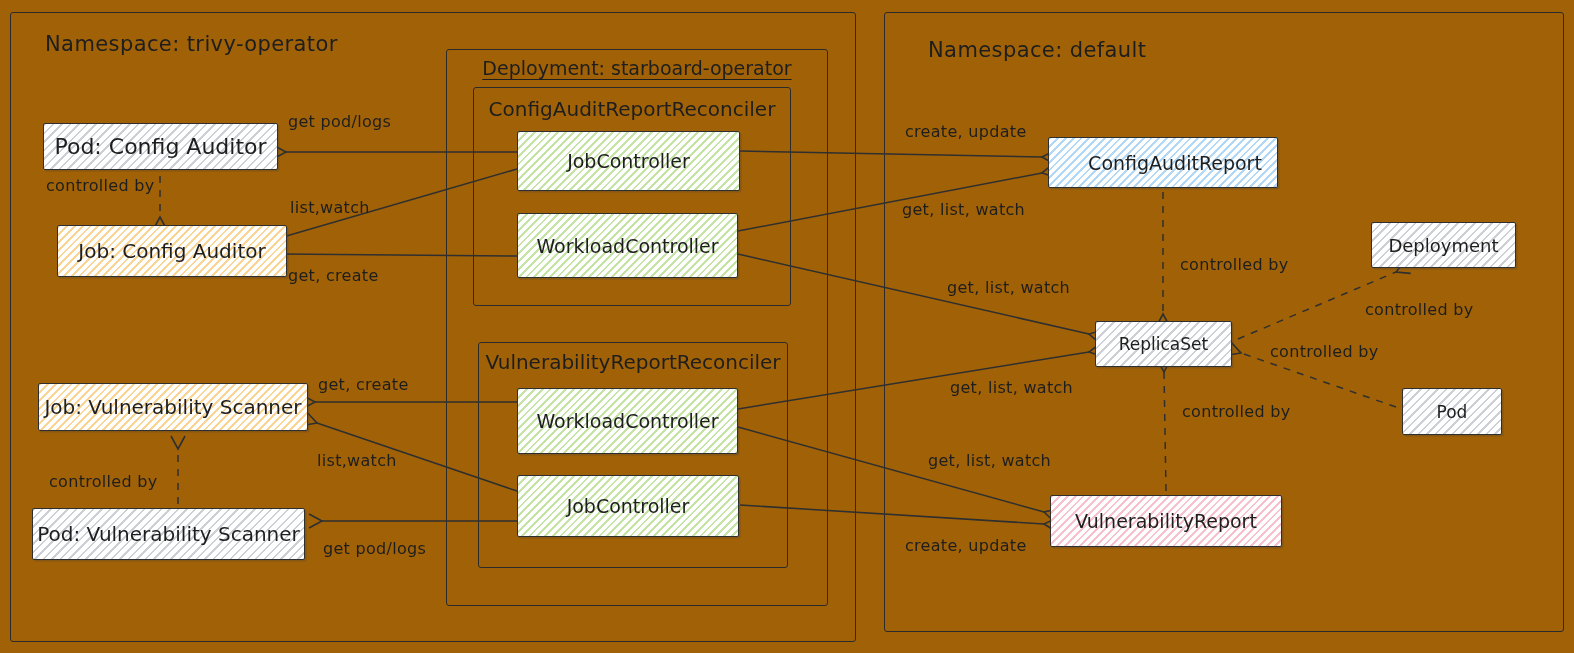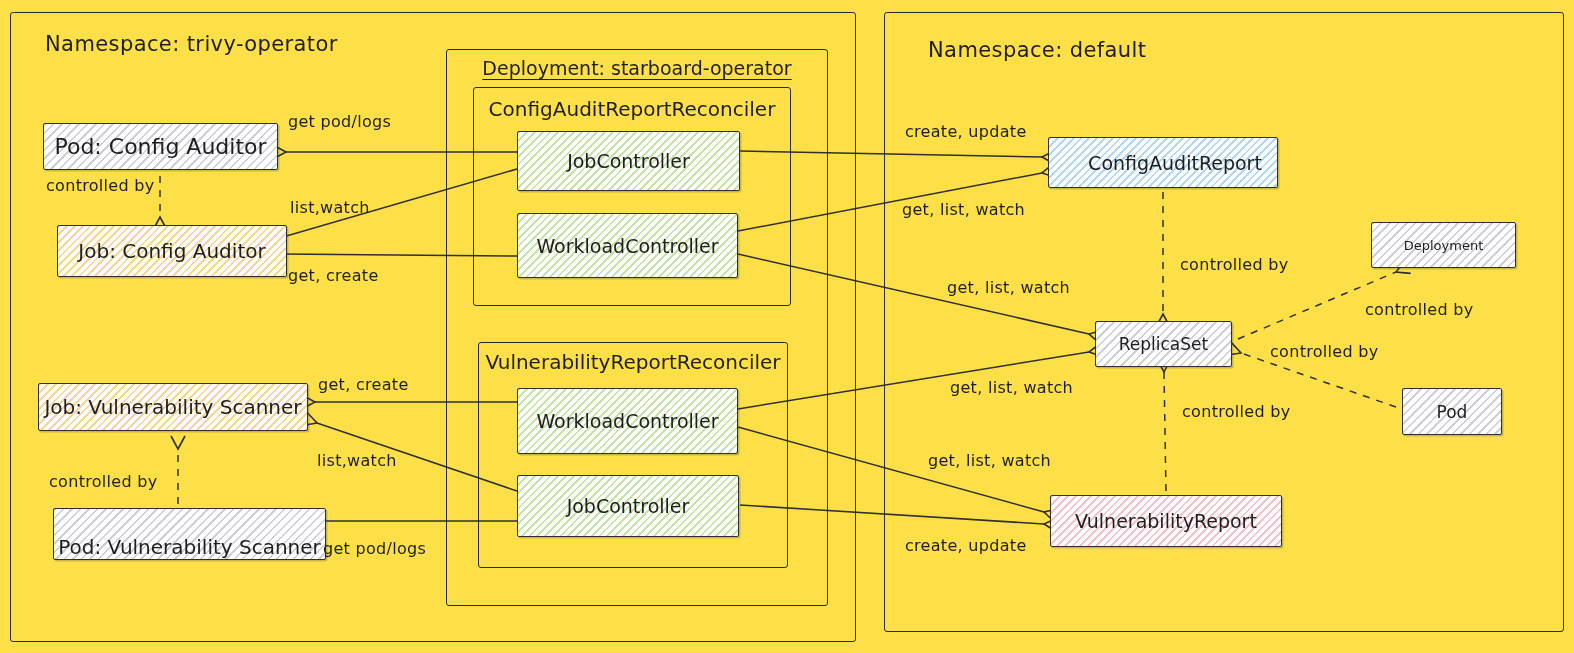--- a/index.html
+++ b/index.html
@@ -1,18 +1,18 @@
 <!DOCTYPE html>
 <html><head>
 <meta charset="utf-8">
 <style>
   * { margin:0; padding:0; box-sizing:border-box; }
   html,body { background:#ffffff; }
   #canvas {
-    position:relative; width:1574px; height:653px; background:#fde047;
+    position:relative; width:1574px; height:653px; background:#a16207;
     font-family:"DejaVu Sans", "Liberation Sans", sans-serif;
     color:#1e1e1e; overflow:hidden;
   }
   .container {
     position:absolute; border:1.6px solid #2b2b2b; border-radius:3px;
     background:transparent; z-index:1;
   }
   .ns-title {
     position:absolute; font-size:21px; letter-spacing:.4px; z-index:4;
     white-space:nowrap;
@@ -93,21 +93,21 @@
 
   <div class="node hatch-gray" style="left:43px; top:123px; width:235px; height:47px; font-size:22px;">
     <span>Pod: Config Auditor</span>
   </div>
   <div class="node hatch-orange" style="left:45px; top:225px; width:230px; height:52px; font-size:20px;margin-left:12px;">
     <span>Job: Config Auditor</span>
   </div>
   <div class="node hatch-orange" style="left:38px; top:383px; width:270px; height:48px; font-size:20px;">
     <span>Job: Vulnerability Scanner</span>
   </div>
-  <div class="node hatch-gray" style="left:53px; top:508px; width:273px; height:52px; font-size:20px;align-items:flex-end;">
+  <div class="node hatch-gray" style="left:32px; top:508px; width:273px; height:52px; font-size:20px;">
     <span>Pod: Vulnerability Scanner</span>
   </div>
 
   <div class="node hatch-green" style="left:517px; top:131px; width:223px; height:60px; font-size:19px;">
     <span>JobController</span>
   </div>
   <div class="node hatch-green" style="left:517px; top:213px; width:221px; height:65px; font-size:19px;">
     <span>WorkloadController</span>
   </div>
   <div class="node hatch-green" style="left:517px; top:388px; width:221px; height:66px; font-size:19px;">
@@ -116,21 +116,21 @@
   <div class="node hatch-green" style="left:517px; top:475px; width:222px; height:62px; font-size:19px;">
     <span>JobController</span>
   </div>
 
   <div class="node hatch-blue" style="left:1048px; top:137px; width:230px; height:51px; font-size:19px;">
     <span>ConfigAuditReport</span>
   </div>
   <div class="node hatch-gray" style="left:1095px; top:321px; width:137px; height:46px; font-size:17px;align-items:center;">
     <span>ReplicaSet</span>
   </div>
-  <div class="node hatch-gray" style="left:1371px; top:222px; width:145px; height:46px; font-size:13px;">
+  <div class="node hatch-gray" style="left:1371px; top:222px; width:145px; height:46px; font-size:18px;">
     <span>Deployment</span>
   </div>
   <div class="node hatch-gray" style="left:1402px; top:388px; width:100px; height:47px; font-size:17px;">
     <span>Pod</span>
   </div>
   <div class="node hatch-pink" style="left:1050px; top:495px; width:232px; height:52px; font-size:19px;">
     <span>VulnerabilityReport</span>
   </div>
 
   <div class="edge-label" style="left:288px; top:112px;">get pod/logs</div>

